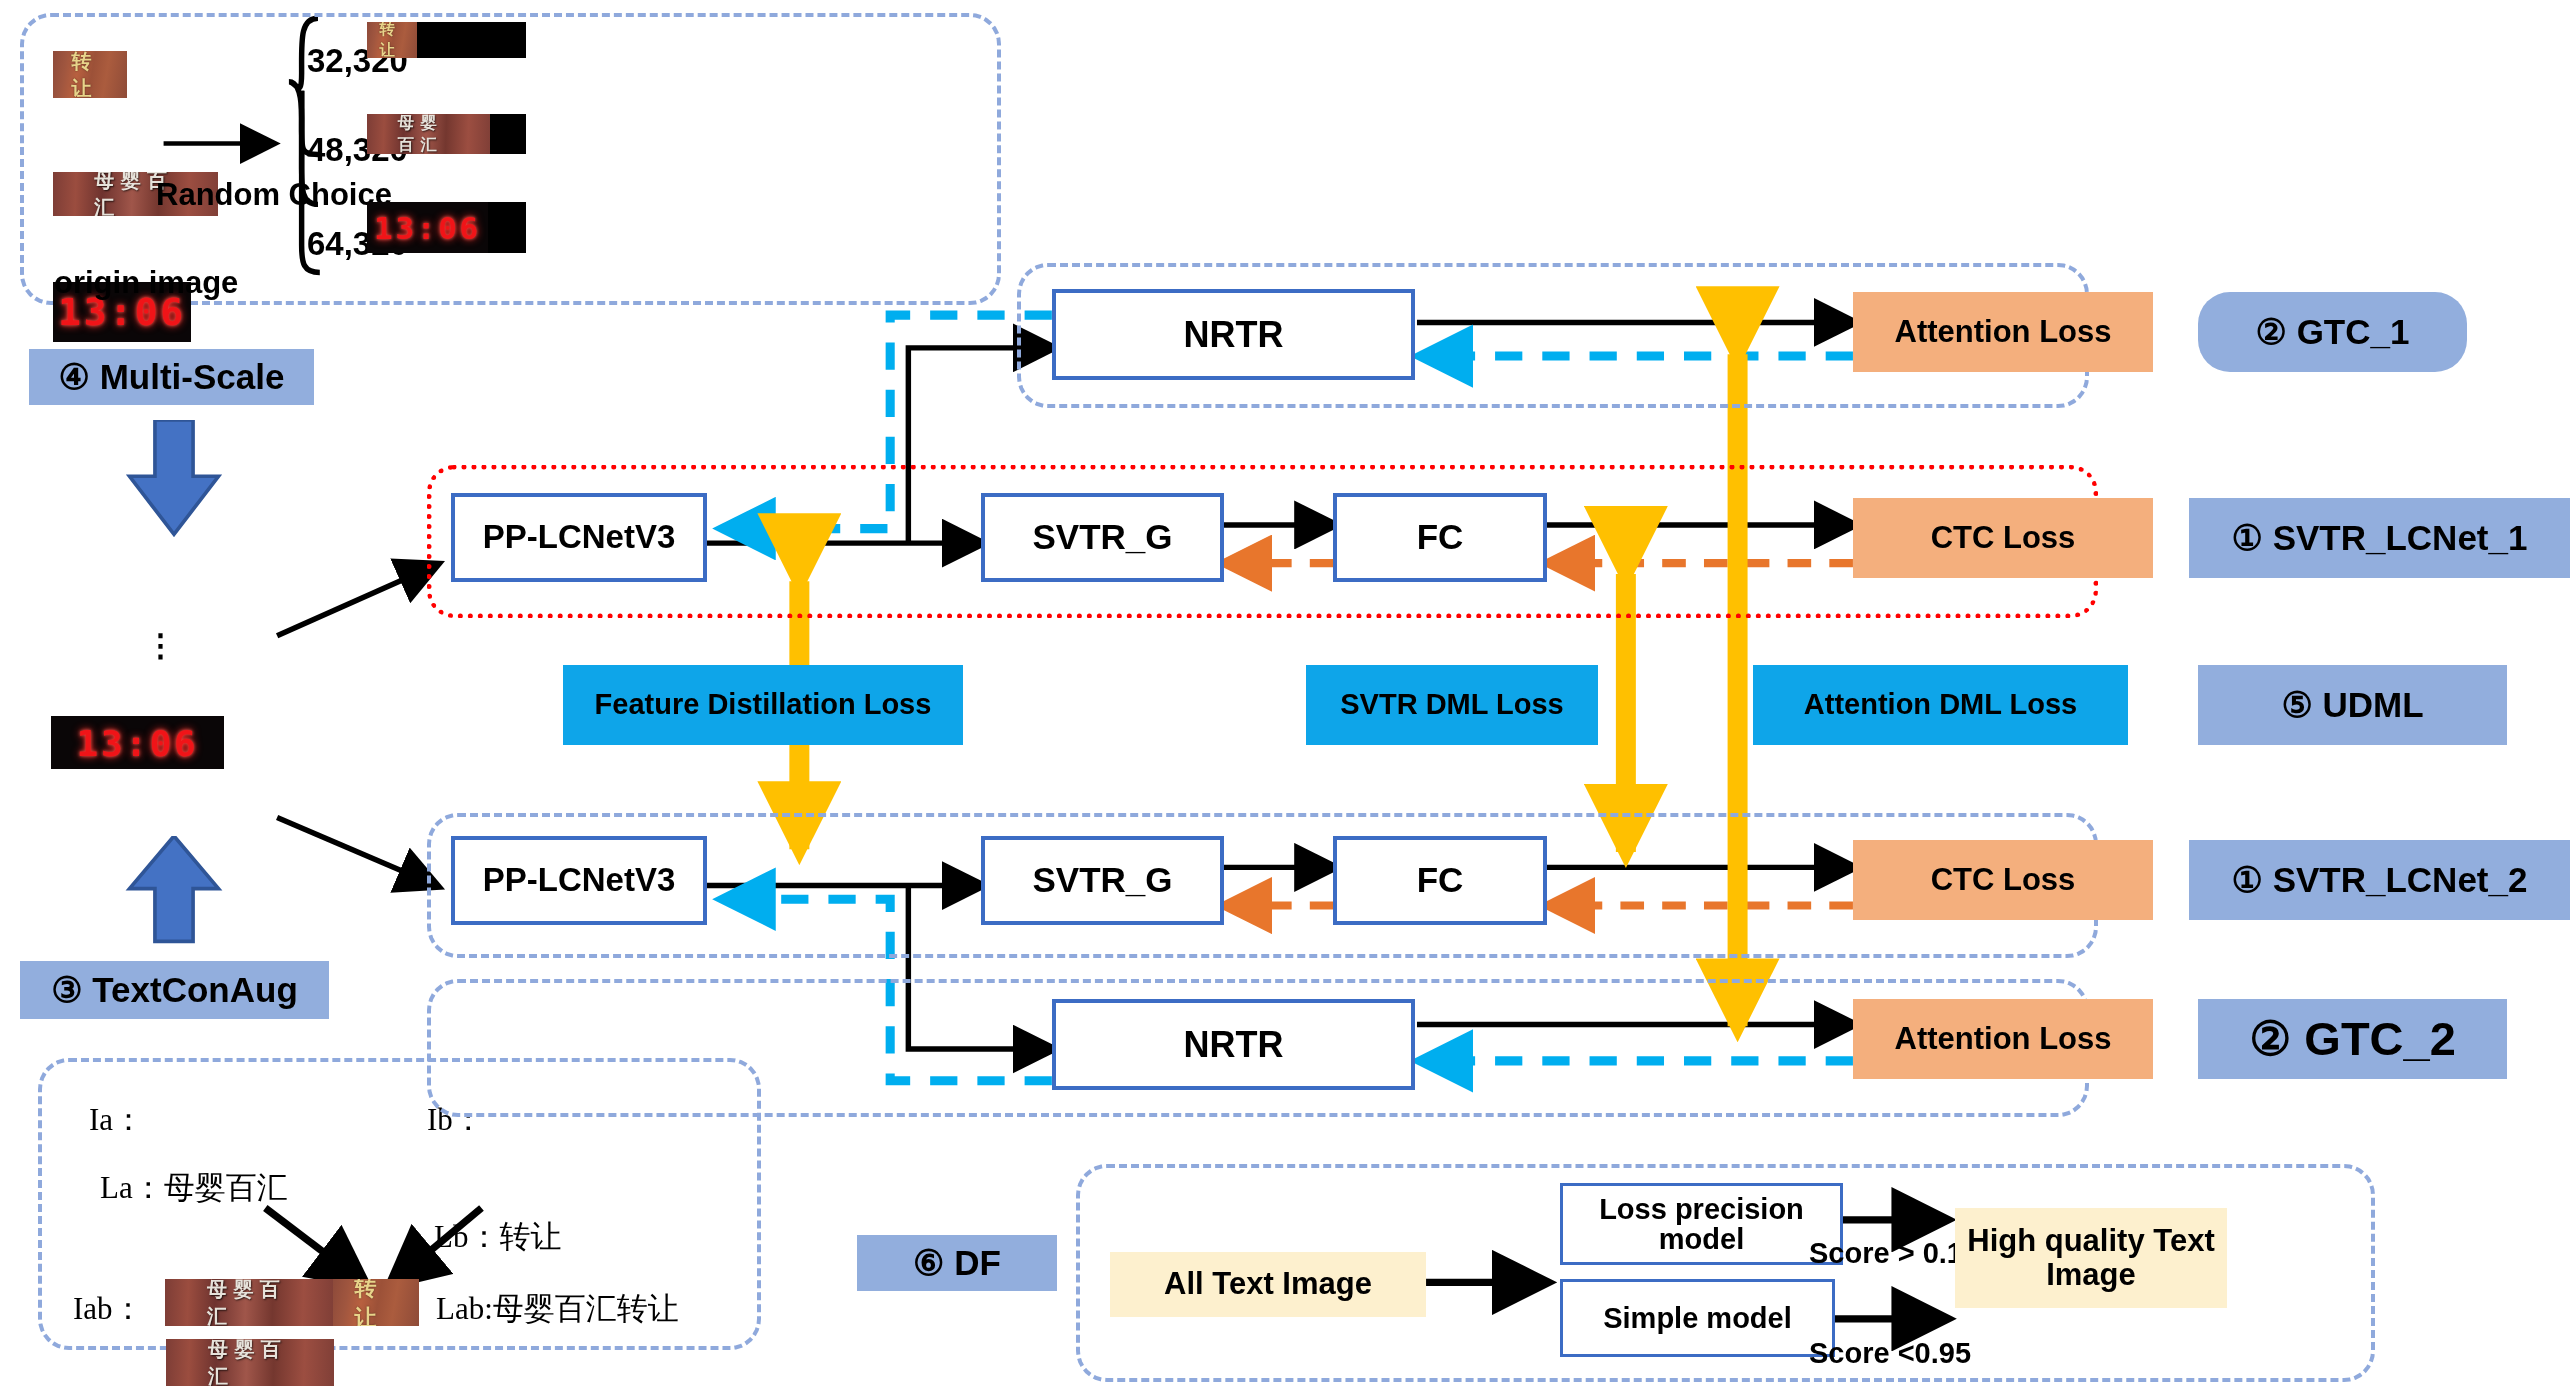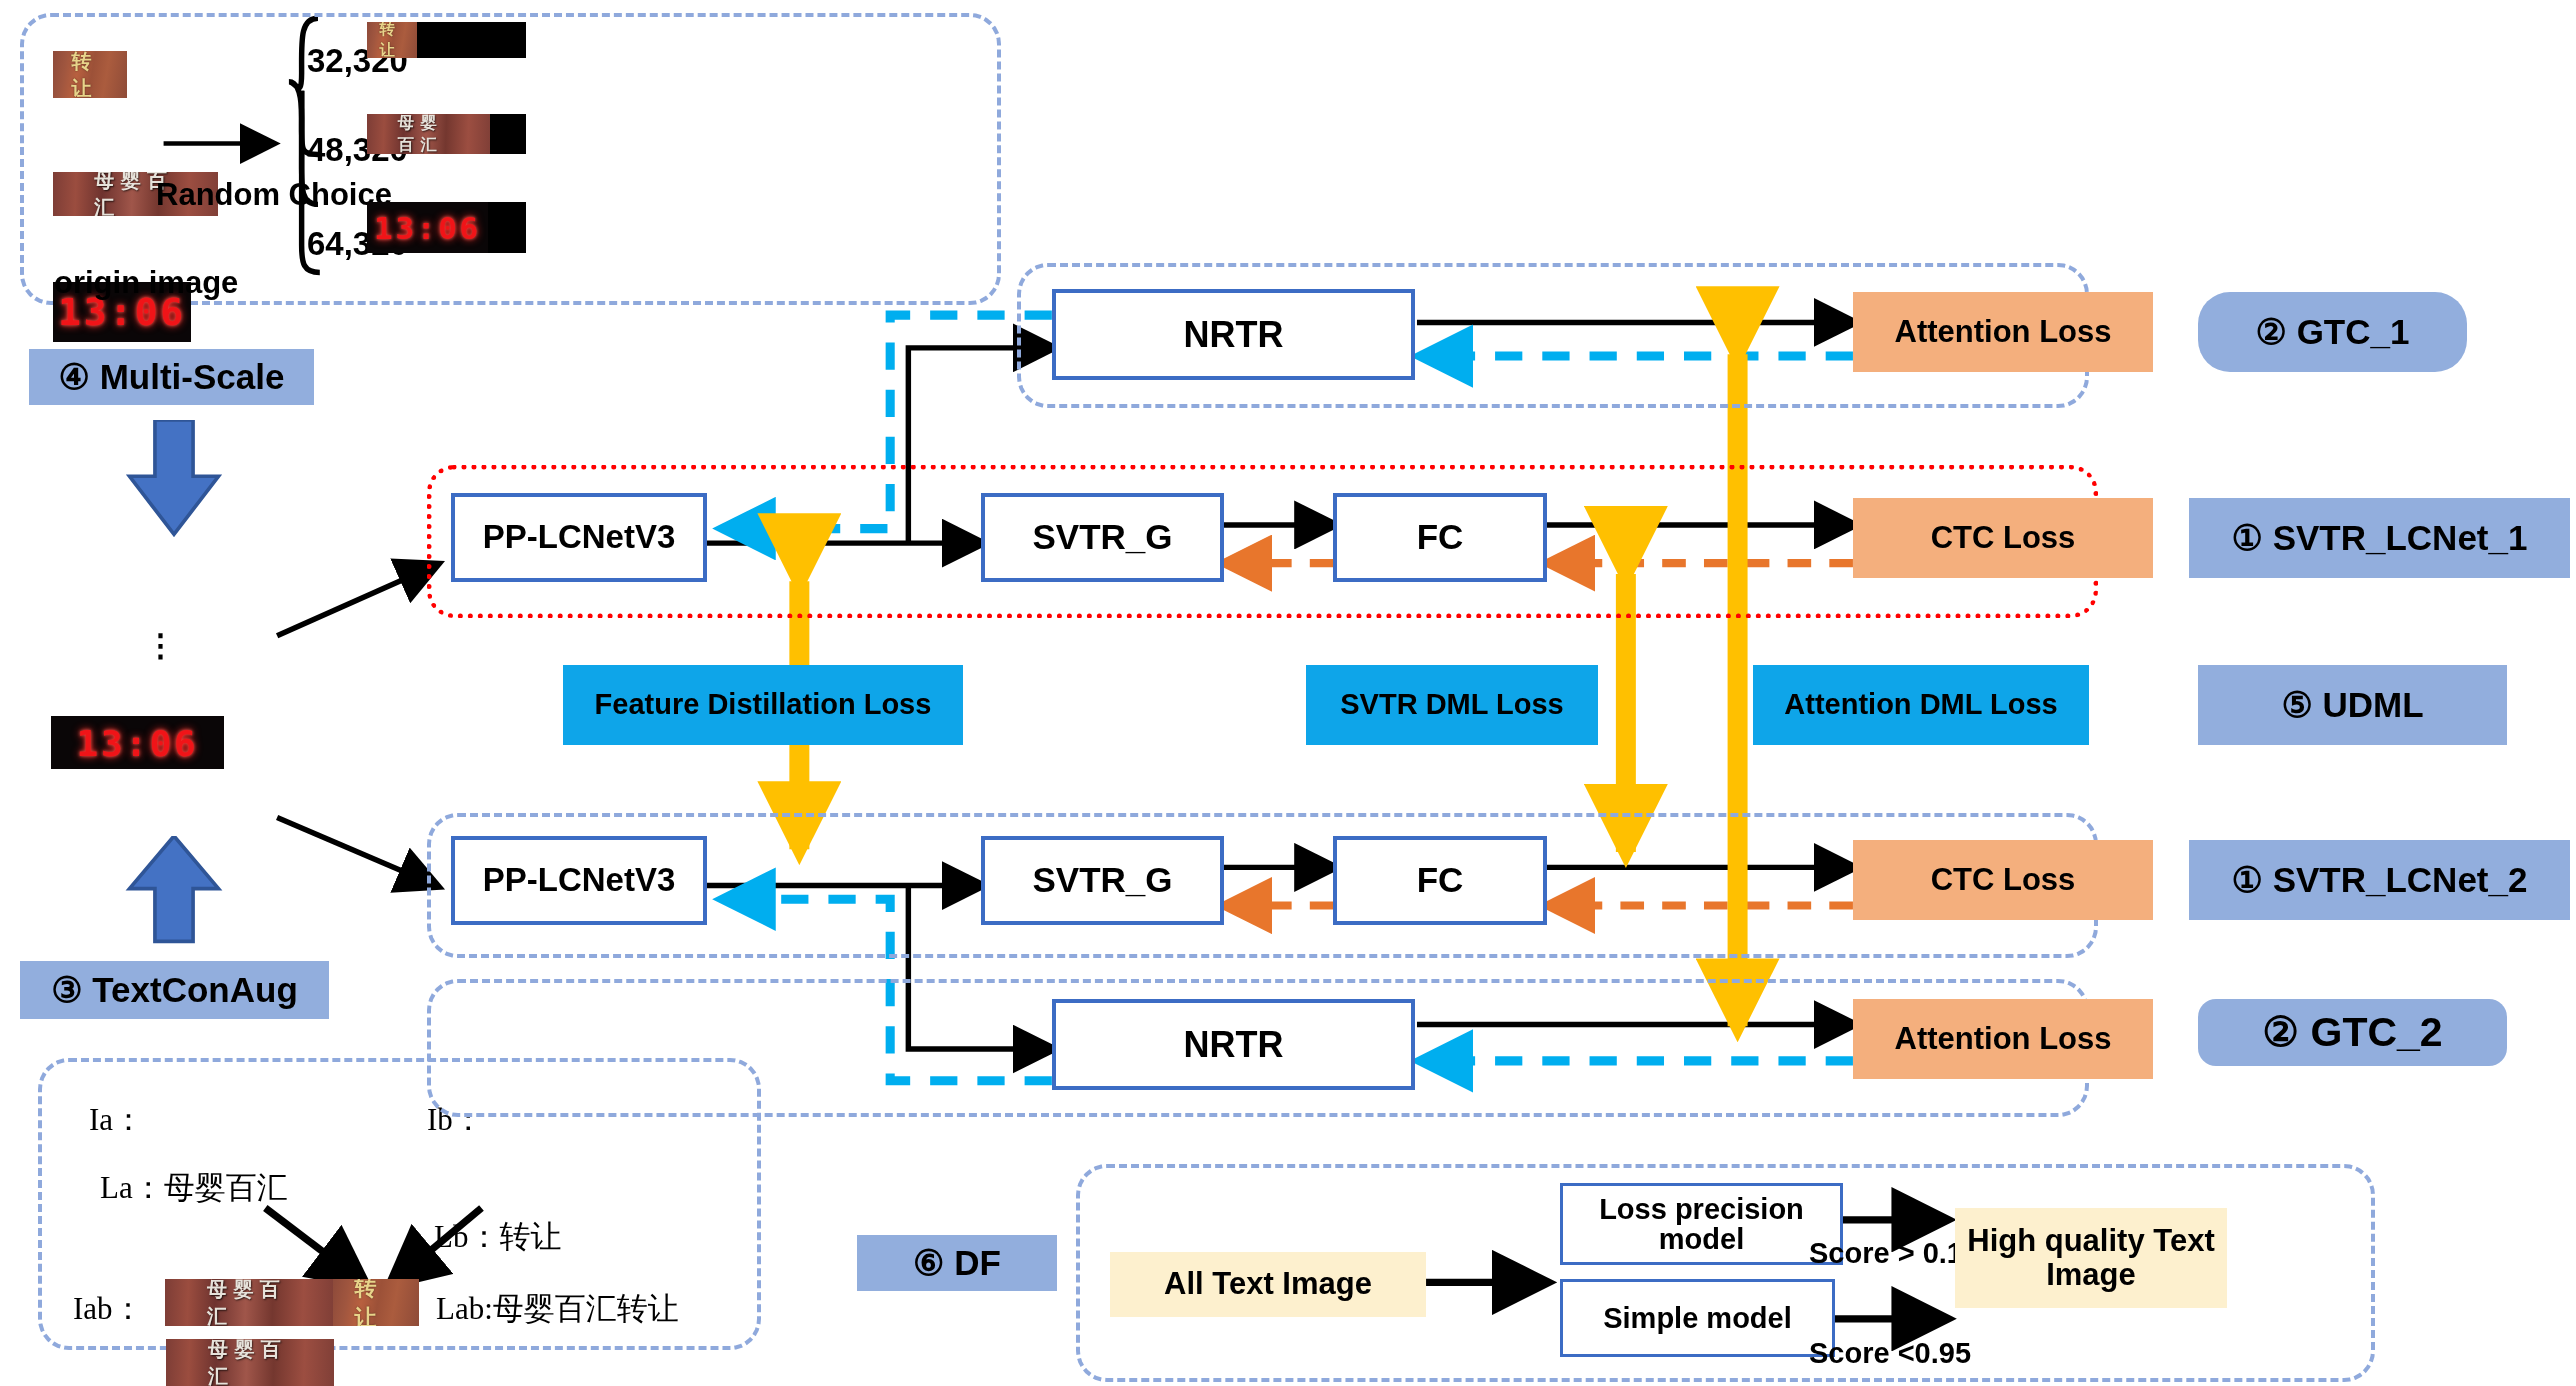--- a/index.html
+++ b/index.html
@@ -236,34 +236,34 @@
 
 <div class="abs panel-red" style="left:427px;top:465px;width:1671px;height:153px;"></div>
 <div class="abs modelbox" style="left:451px;top:493px;width:256px;height:89px;font-size:33px;">PP-LCNetV3</div>
 <div class="abs modelbox" style="left:981px;top:493px;width:243px;height:89px;font-size:35px;">SVTR_G</div>
 <div class="abs modelbox" style="left:1333px;top:493px;width:214px;height:89px;font-size:35px;">FC</div>
 <div class="abs fillbox loss" style="left:1853px;top:498px;width:300px;height:80px;font-size:31px;">CTC Loss</div>
 <div class="abs fillbox tag" style="left:2189px;top:498px;width:381px;height:80px;font-size:35px;">① SVTR_LCNet_1</div>
 
 <div class="abs fillbox dml" style="left:563px;top:665px;width:400px;height:80px;font-size:29px;">Feature Distillation Loss</div>
 <div class="abs fillbox dml" style="left:1306px;top:665px;width:292px;height:80px;font-size:29px;">SVTR DML Loss</div>
-<div class="abs fillbox dml" style="left:1753px;top:665px;width:336px;height:80px;font-size:29px;">Attention DML Loss</div>
+<div class="abs fillbox dml" style="left:1753px;top:665px;width:375px;height:80px;font-size:29px;">Attention DML Loss</div>
 <div class="abs fillbox tag" style="left:2198px;top:665px;width:309px;height:80px;font-size:35px;">⑤ UDML</div>
 
 <div class="abs panel" style="left:427px;top:813px;width:1671px;height:145px;"></div>
 <div class="abs modelbox" style="left:451px;top:836px;width:256px;height:89px;font-size:33px;">PP-LCNetV3</div>
 <div class="abs modelbox" style="left:981px;top:836px;width:243px;height:89px;font-size:35px;">SVTR_G</div>
 <div class="abs modelbox" style="left:1333px;top:836px;width:214px;height:89px;font-size:35px;">FC</div>
 <div class="abs fillbox loss" style="left:1853px;top:840px;width:300px;height:80px;font-size:31px;">CTC Loss</div>
 <div class="abs fillbox tag" style="left:2189px;top:840px;width:381px;height:80px;font-size:35px;">① SVTR_LCNet_2</div>
 
 <div class="abs panel" style="left:427px;top:979px;width:1662px;height:138px;"></div>
 <div class="abs modelbox" style="left:1052px;top:999px;width:363px;height:91px;font-size:36px;">NRTR</div>
 <div class="abs fillbox loss" style="left:1853px;top:999px;width:300px;height:80px;font-size:31px;">Attention Loss</div>
-<div class="abs fillbox tag" style="left:2198px;top:999px;width:309px;height:67px;font-size:41px;border-radius:18px;">② GTC_2</div>
+<div class="abs fillbox tag" style="left:2198px;top:999px;width:309px;height:80px;font-size:47px;">② GTC_2</div>
 
 <div class="abs fillbox tag" style="left:857px;top:1235px;width:200px;height:56px;font-size:35px;">⑥ DF</div>
 
 <div class="abs panel" style="left:1076px;top:1164px;width:1299px;height:218px;"></div>
 
 <div class="abs fillbox cream" style="left:1110px;top:1252px;width:316px;height:65px;font-size:31px;">All Text Image</div>
 
 <div class="abs modelbox thin" style="left:1560px;top:1183px;width:283px;height:82px;font-size:29px;padding:0 7.3px;">Loss precision model</div>
 <div class="abs modelbox thin" style="left:1560px;top:1279px;width:275px;height:78px;font-size:29px;padding:0 7.3px;">Simple model</div>
 

